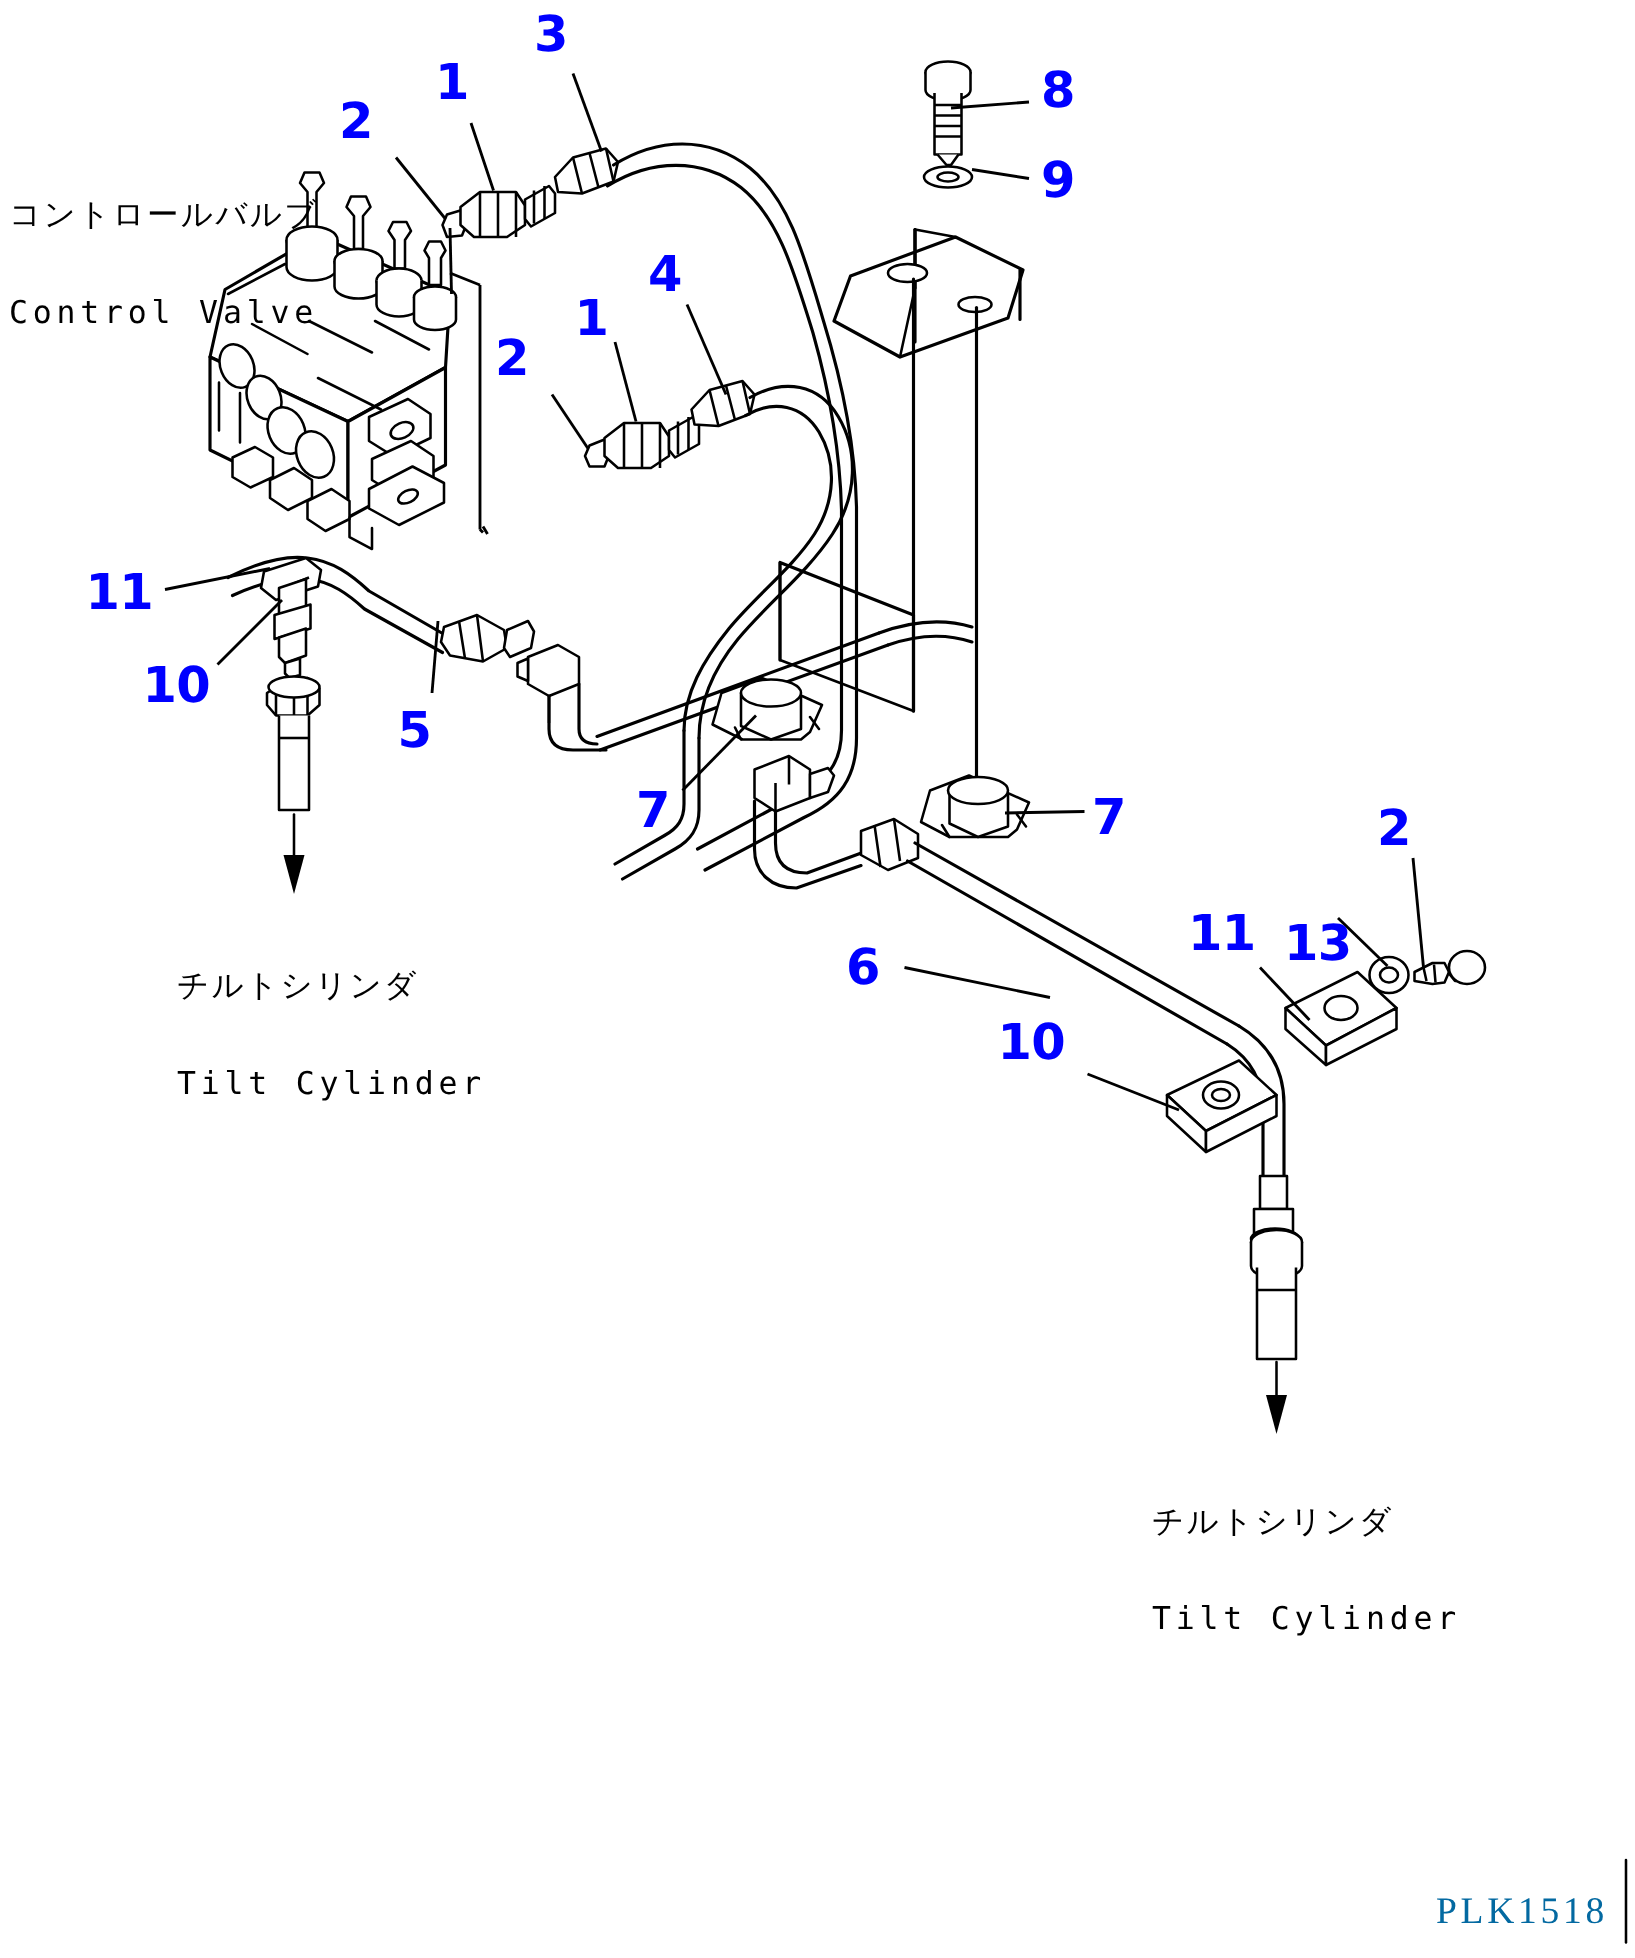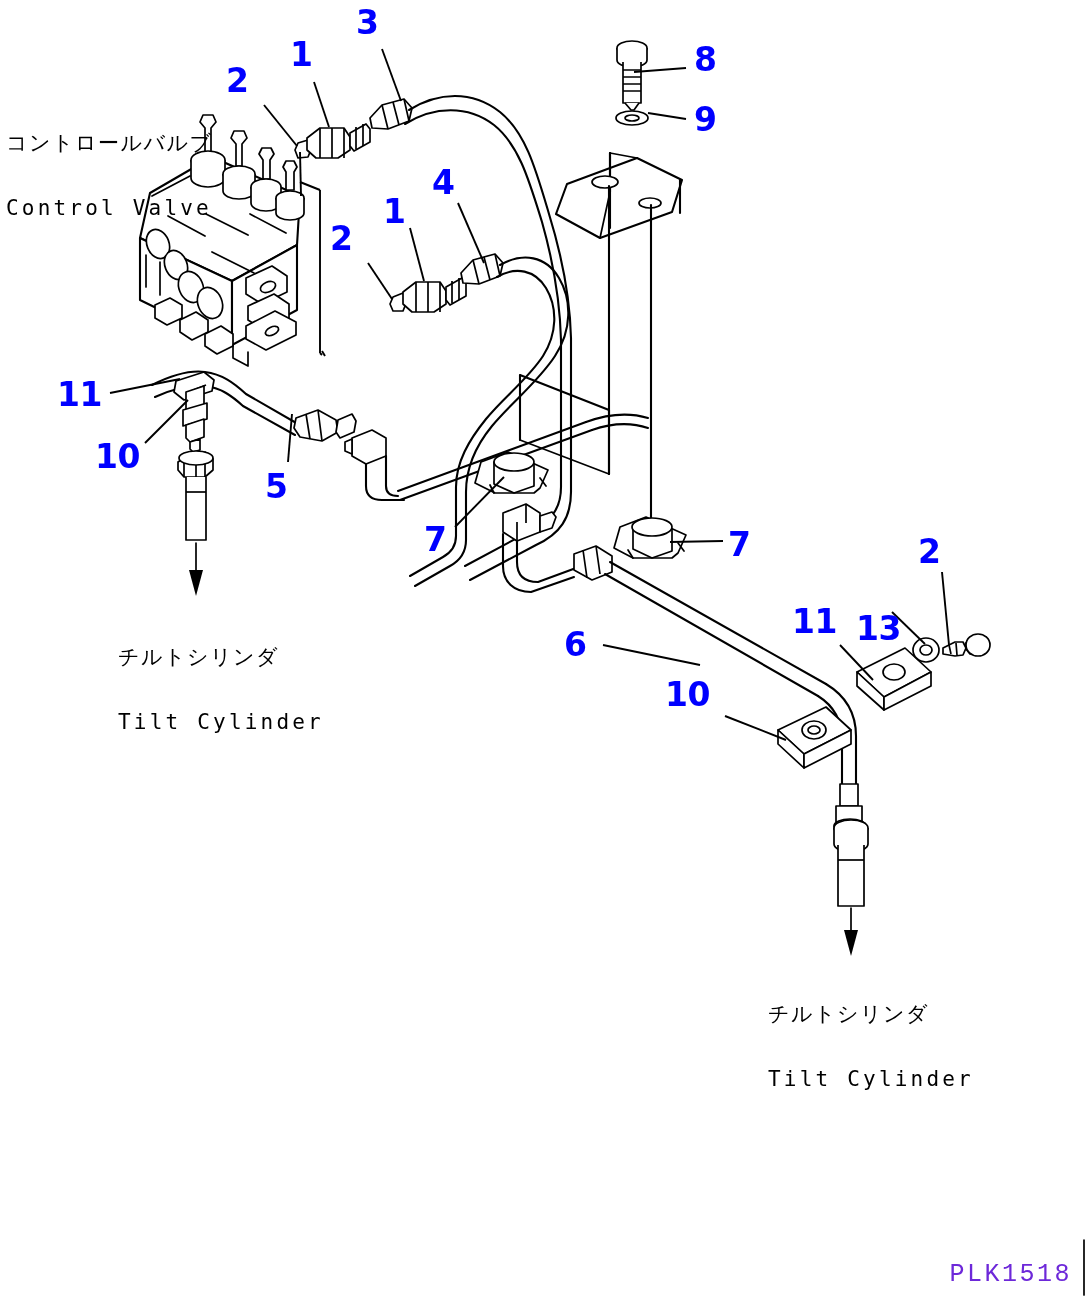--- a/index.html
+++ b/index.html
@@ -84,22 +84,22 @@
     font-family: "DejaVu Sans Mono", monospace;
     font-size: 21px;
     line-height: 1.28;
     letter-spacing: 3.2px;
     white-space: pre;
   }
   .drawing-code {
     position: absolute;
     right: 18px;
     bottom: 16px;
-    color: #6d28d9;
-    font-family: Liberation Mono, monospace;
+    color: #0369a1;
+    font-family: Liberation Serif, serif;
     font-size: 25px;
     letter-spacing: 2.5px;
   }
   .label-block {
     position: absolute;
     white-space: pre;
   }
 </style>
 </head>
 <body>

